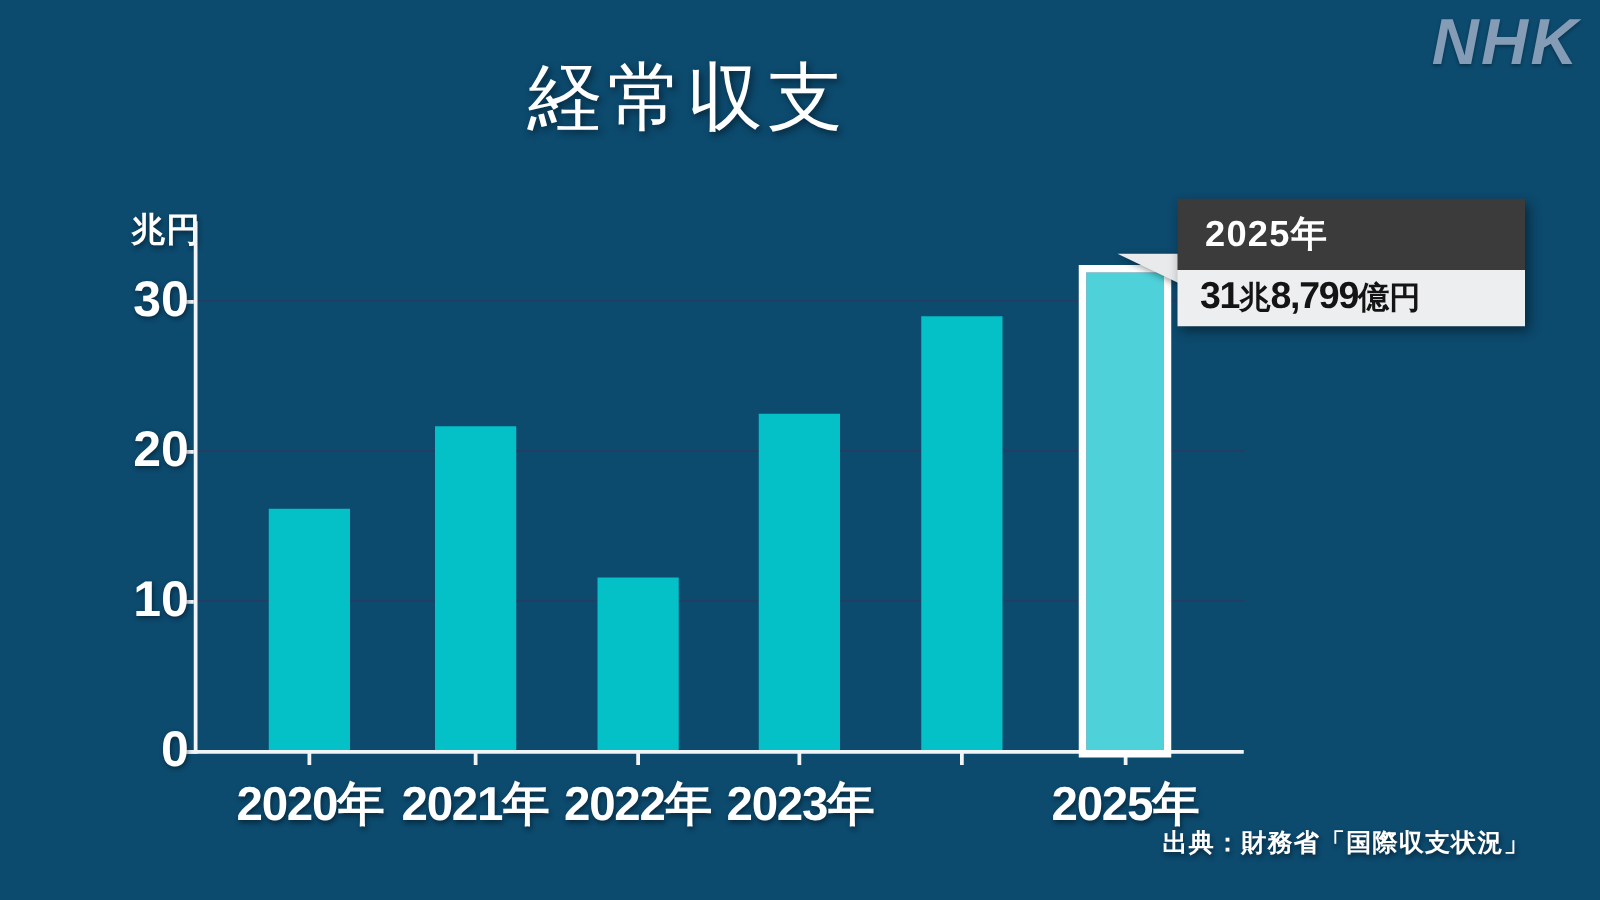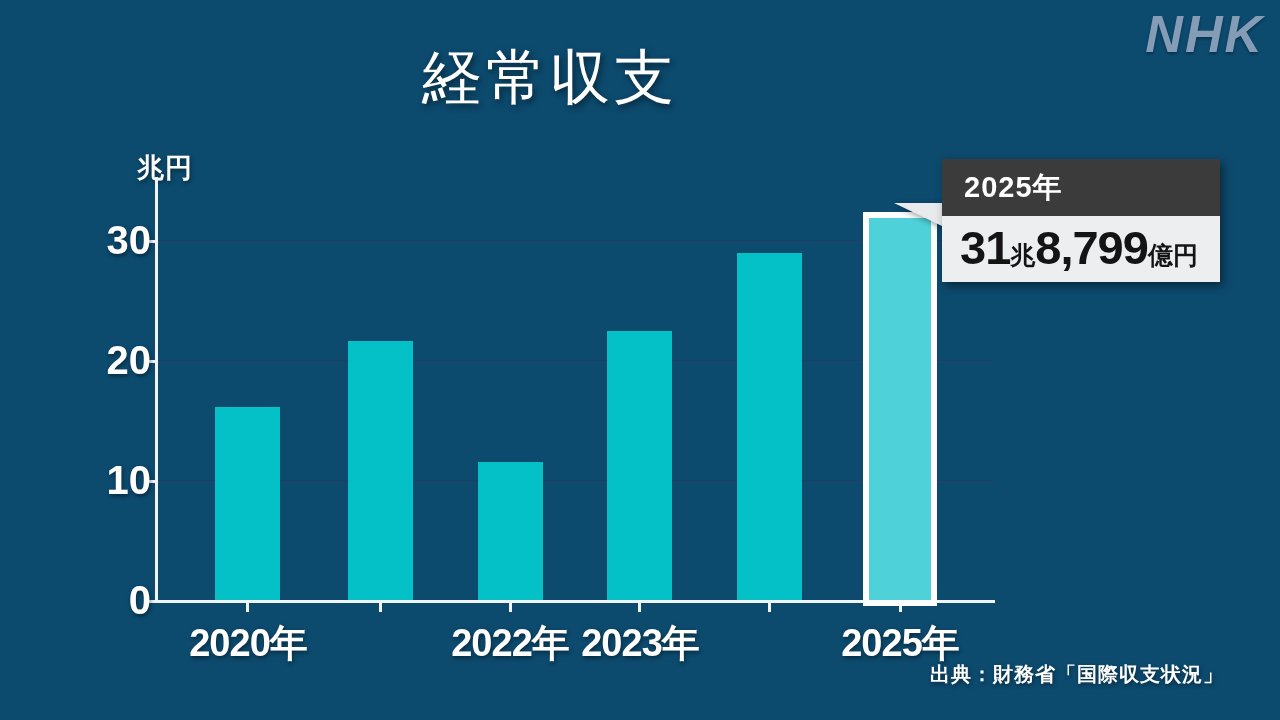--- a/index.html
+++ b/index.html
@@ -91,26 +91,25 @@
     margin-right: 4px;
     transform: translateY(-50%);
     font-size: 40px;
     font-weight: bold;
     white-space: nowrap;
     text-shadow: 1px 2px 4px rgba(0,0,0,.45);
   }
   #yaxis-unit {
     position: absolute;
     left: 105px;
-    top: 150px;
+    top: 166px;
     font-size: 27px;
     font-weight: bold;
     letter-spacing: 1px;
     text-shadow: 1px 2px 4px rgba(0,0,0,.45);
-    margin-left: 32px;
   }
 
   
   .bar {
     position: absolute;
     bottom: 0;
     background: #04c0c7;
   }
   .bar.highlight {
     background: #4fd1d9;
@@ -152,21 +151,21 @@
     padding: 9px 0 8px 22px;
     letter-spacing: 1px;
   }
   #tooltip-body {
     background: #eceef0;
     color: #141414;
     padding: 4px 0 7px 18px;
     white-space: nowrap;
   }
   .val-big {
-    font-size: 47px;
+    font-size: 30px;
     font-weight: bold;
     letter-spacing: -1px;
   }
   .val-unit {
     font-size: 25px;
     font-weight: bold;
   }
   #tooltip-pointer {
     position: absolute;
     left: 894px;
@@ -229,20 +228,21 @@
     <div class="bar highlight" style="left:714px;width:62px;height:382px"></div>
 
     <div class="xtick" style="left:91px"></div>
     <div class="xtick" style="left:224px"></div>
     <div class="xtick" style="left:354px"></div>
     <div class="xtick" style="left:483px"></div>
     <div class="xtick" style="left:613px"></div>
     <div class="xtick" style="left:744px"></div>
 
     <div class="xlabel" style="left:93px">2020年</div>
+    <div class="xlabel" style="left:225px">2021年</div>
     <div class="xlabel" style="left:355px">2022年</div>
     <div class="xlabel" style="left:485px">2023年</div>
     <div class="xlabel" style="left:745px">2025年</div>
   </div>
 
   <div id="tooltip-pointer"></div>
   <div id="tooltip">
     <div id="tooltip-header">2025年</div>
     <div id="tooltip-body"><span class="val-big">31</span><span class="val-unit">兆</span><span class="val-big">8,799</span><span class="val-unit">億円</span></div>
   </div>

